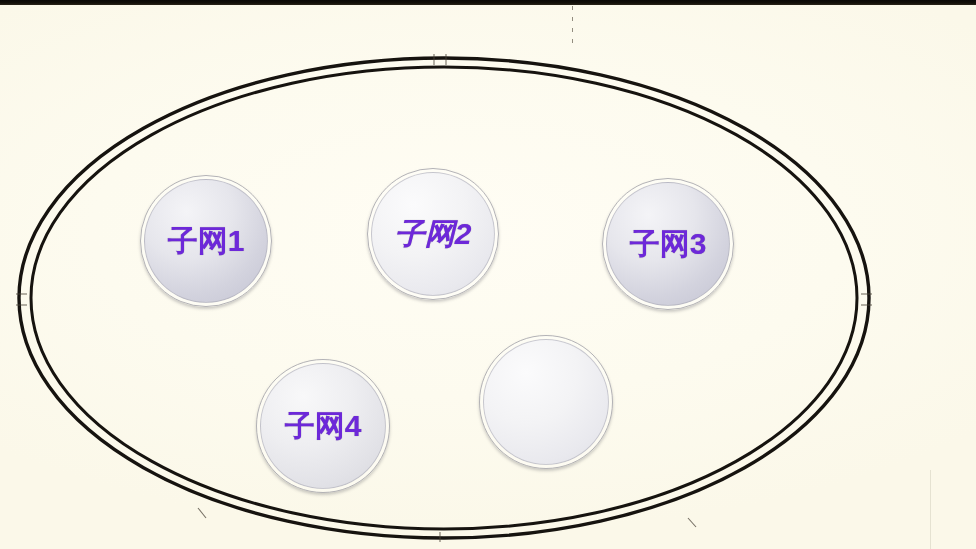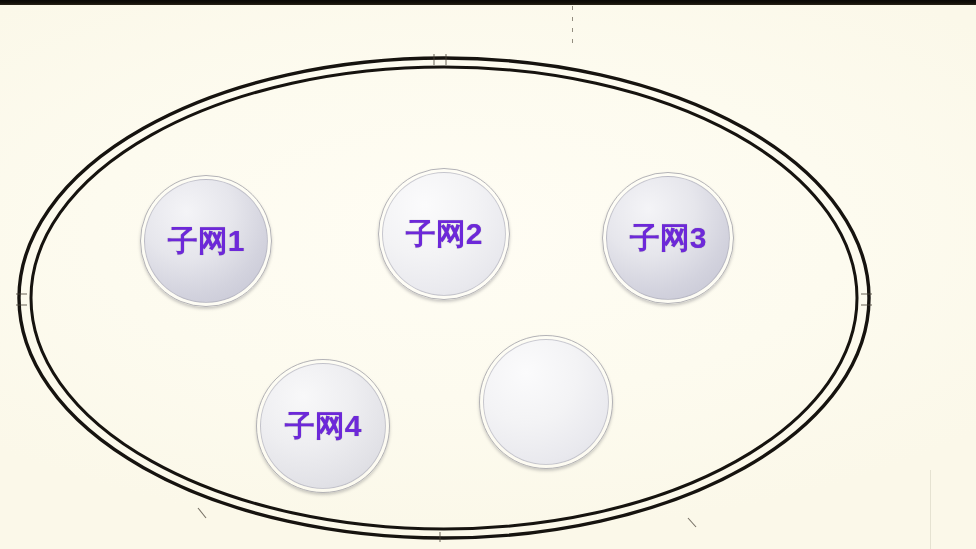--- a/index.html
+++ b/index.html
@@ -152,27 +152,27 @@
       </g>
     </svg>
   </div>
 
   <div class="subnet-node" style="left:140px; top:175px; width:132px; height:132px;">
     <div class="node-face face-cool"></div>
     <div class="node-ring"></div>
     <div class="node-label">子网1</div>
   </div>
 
-  <div class="subnet-node" style="left:378px; top:168px; width:132px; height:132px;">
+  <div class="subnet-node" style="left:367px; top:168px; width:132px; height:132px;font-style:italic;">
     <div class="node-face face-bright"></div>
     <div class="node-ring"></div>
     <div class="node-label">子网2</div>
   </div>
 
-  <div class="subnet-node" style="left:602px; top:172px; width:132px; height:132px;text-align:right;">
+  <div class="subnet-node" style="left:602px; top:178px; width:132px; height:132px;text-align:right;">
     <div class="node-face face-cool"></div>
     <div class="node-ring"></div>
     <div class="node-label">子网3</div>
   </div>
 
   <div class="subnet-node" style="left:256px; top:359px; width:134px; height:134px;">
     <div class="node-face face-neutral"></div>
     <div class="node-ring"></div>
     <div class="node-label">子网4</div>
   </div>

